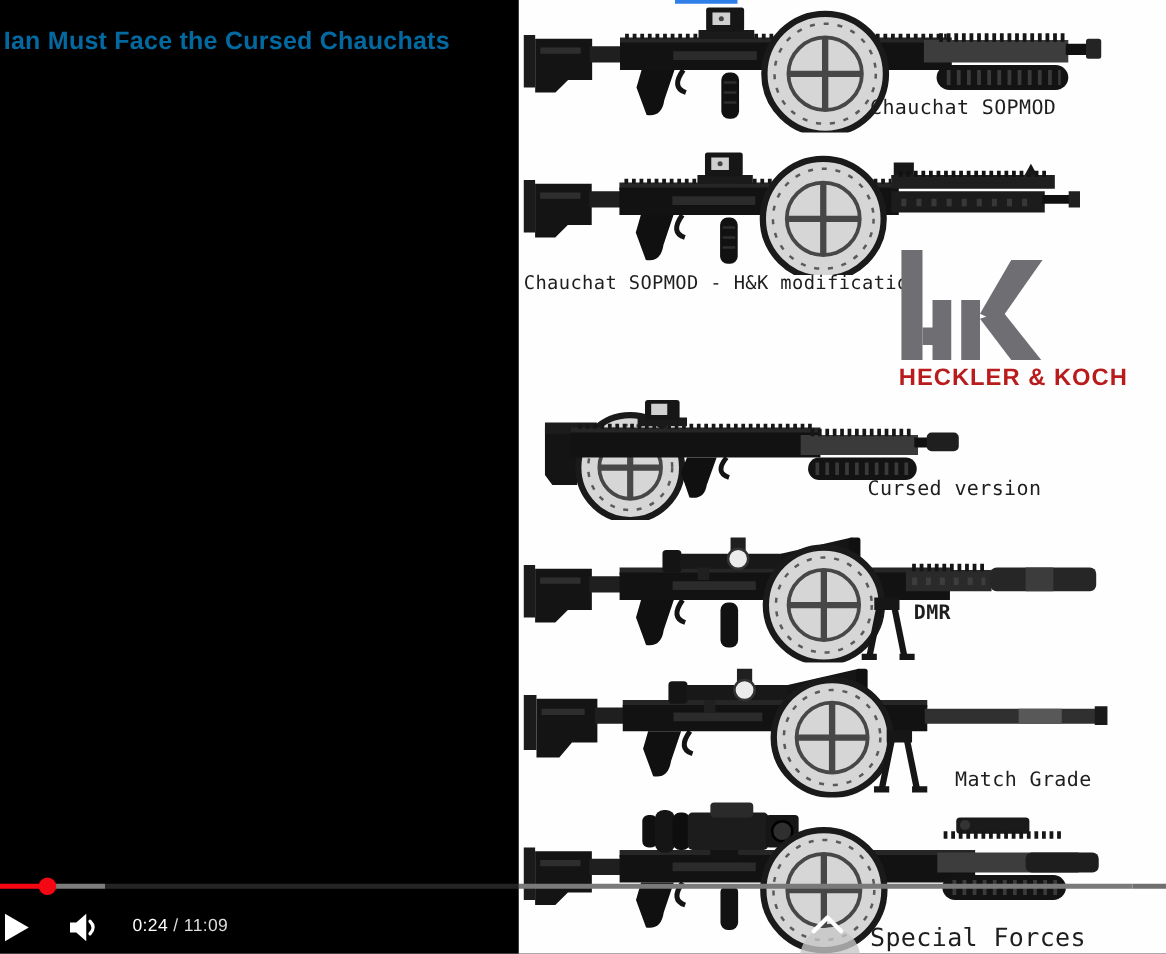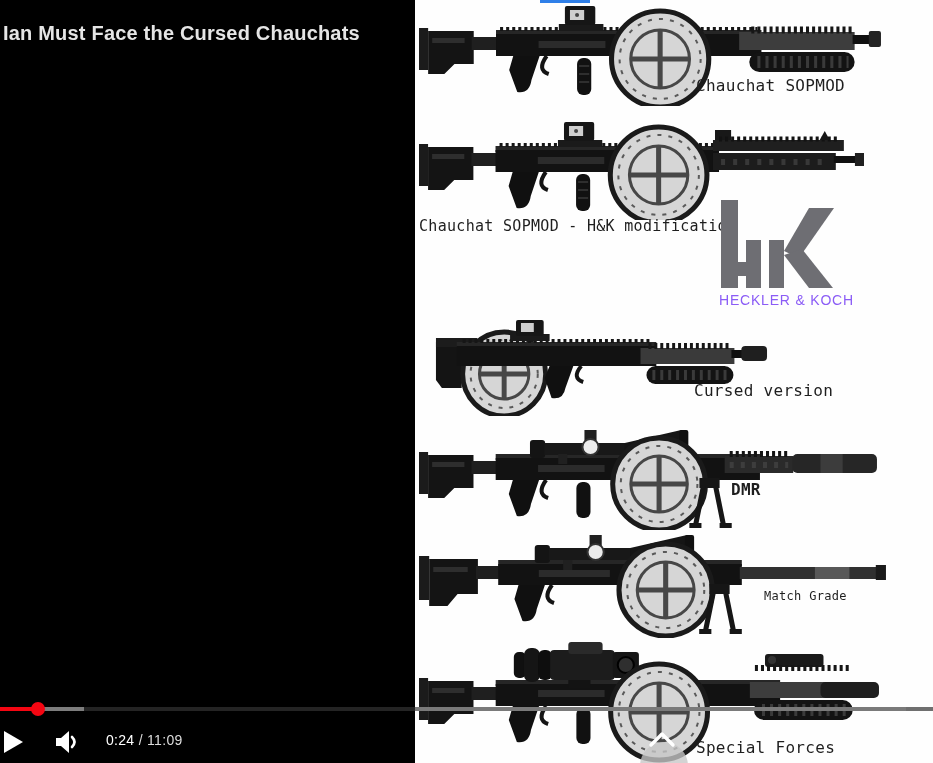--- a/index.html
+++ b/index.html
@@ -8,21 +8,21 @@
     position: relative;
     width: 933px; height: 763px;
     background: #000;
     overflow: hidden;
     font-family: "Liberation Sans", sans-serif;
   }
 
   
   .video-title {
     position: absolute; left: 3px; top: 22px;
-    color: #e5e5e5; font-size: 20px; font-weight: bold;
+    color: #0369a1; font-size: 20px; font-weight: bold;
     letter-spacing: 0.2px;
     cursor: pointer;
   }
 
   
   .slide-panel {
     position: absolute; left: 415px; top: 0; width: 576px; height: 763px;
     background: #fefefe;
     border-right: 1px solid #cfcfcf;
     overflow: hidden;
@@ -37,22 +37,22 @@
     position: absolute;
     font-family: "DejaVu Sans Mono", monospace;
     font-size: 15px; color: #1e1e1e; letter-spacing: 0.3px;
     white-space: nowrap;
   }
   
   .hk-logo { position: absolute; left: 304px; top: 200px; width: 132px; text-align: left; }
   .hk-logo svg { display: block; margin-left: 2px; }
   .hk-caption {
     font-family: "Liberation Sans", sans-serif;
-    font-weight: normal; font-size: 14px; letter-spacing: 0.8px;
-    color: #8b5cf6; margin-top: 4px; white-space: nowrap;
+    font-weight: bold; font-size: 19px; letter-spacing: 0.8px;
+    color: #b91c1c; margin-top: 4px; white-space: nowrap;
   }
 
   
   .progress-bar { position: absolute; left: 0; top: 707px; width: 933px; height: 4px; cursor: pointer; }
   .seg { position: absolute; top: 0; height: 4px; }
   .seg-played   { left: 0;   width: 38px;  background: #f40612; }
   .seg-buffer   { left: 38px; width: 46px; background: #7d7d7d; }
   .seg-dark     { left: 84px; width: 331px; background: #242424; }
   .seg-overpanel{ left: 415px; width: 491px; background: #7a7a7a; }
   .seg-right    { left: 906px; width: 27px; background: #6f6f6f; }
@@ -266,21 +266,21 @@
       <path d="M217,66 h56 M245,38 v56" stroke="#474747" stroke-width="5"></path>
       <rect x="288" y="60" width="20" height="10" fill="#161616"></rect>
       <path d="M292,68 l-8,40 M304,68 l8,40" stroke="#161616" stroke-width="5"></path>
       <rect x="278" y="105" width="12" height="5" fill="#161616"></rect>
       <rect x="308" y="105" width="12" height="5" fill="#161616"></rect>
       <rect x="318" y="43" width="142" height="12" fill="#303030"></rect>
       <rect x="392" y="43" width="34" height="12" fill="#585858"></rect>
       <rect x="452" y="41" width="10" height="15" fill="#1a1a1a"></rect>
     </svg>
   </div>
-  <div class="gun-label" style="left:325px; top:589px; font-size:12px;padding-left:24px;">Match Grade</div>
+  <div class="gun-label" style="left:325px; top:614px; font-size:16px;padding-left:24px;">Match Grade</div>
 
   <div class="gun" style="left:2px; top:638px; width:464px; height:125px;">
     <svg viewBox="0 0 460 125" preserveAspectRatio="none">
       <rect x="2" y="40" width="9" height="42" fill="#1b1b1b"></rect>
       <path d="M11,43 L56,43 L56,76 L37,76 L27,86 L11,86 Z" fill="#141414"></path>
       <rect x="15" y="50" width="32" height="5" fill="#2e2e2e"></rect>
       <rect x="54" y="49" width="26" height="13" fill="#1f1f1f"></rect>
       <rect x="78" y="42" width="282" height="6" fill="#262626"></rect>
       <rect x="78" y="46" width="282" height="22" fill="#121212"></rect>
       <rect x="120" y="52" width="66" height="7" fill="#2b2b2b"></rect>
@@ -301,21 +301,21 @@
       <path d="M211,74 h58 M240,45 v58" stroke="#474747" stroke-width="5"></path>
       <rect x="345" y="16" width="58" height="13" rx="3" fill="#1a1a1a"></rect>
       <circle cx="352" cy="22" r="4" fill="#333"></circle>
       <line x1="335" y1="30" x2="428" y2="30" stroke="#161616" stroke-width="6" stroke-dasharray="3 3"></line>
       <rect x="330" y="44" width="112" height="16" fill="#3d3d3d"></rect>
       <rect x="334" y="62" width="98" height="20" rx="10" fill="#131313"></rect>
       <line x1="342" y1="72" x2="426" y2="72" stroke="#3a3a3a" stroke-width="12" stroke-dasharray="3 5"></line>
       <rect x="400" y="44" width="58" height="16" rx="5" fill="#1e1e1e"></rect>
     </svg>
   </div>
-  <div class="gun-label" style="left:281px; top:738px; font-size:16px;">Special Forces</div>
+  <div class="gun-label" style="left:281px; top:738px; font-size:20px;">Special Forces</div>
 </div>
 
 <div class="progress-bar">
   <div class="seg seg-dark"></div>
   <div class="seg seg-overpanel"></div>
   <div class="seg seg-right"></div>
   <div class="seg seg-buffer"></div>
   <div class="seg seg-played"></div>
   <div class="scrubber"></div>
 </div>

